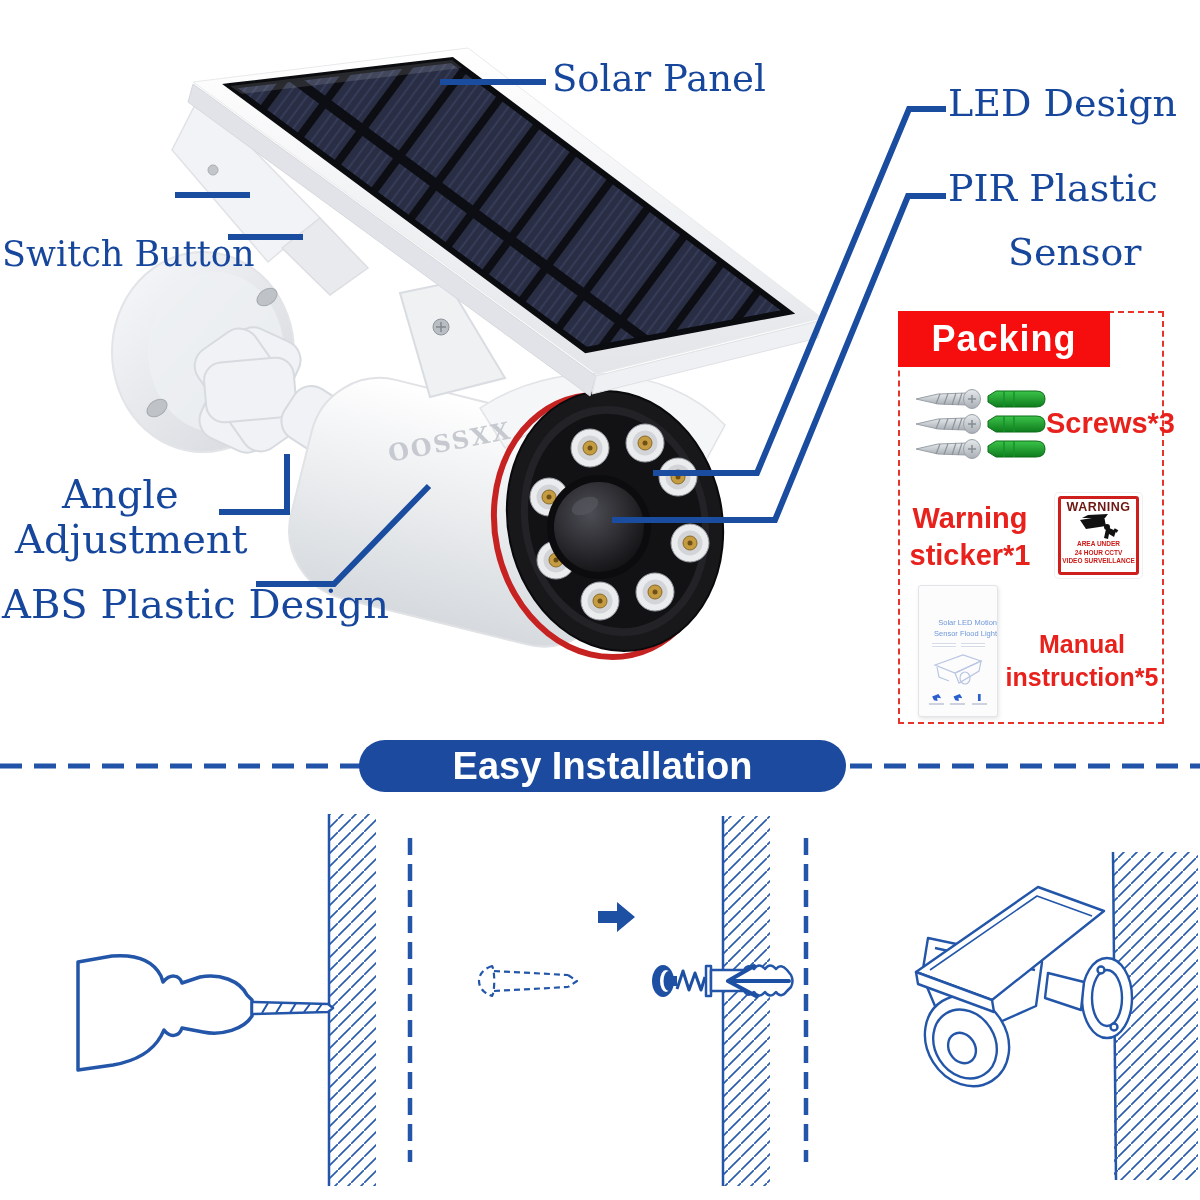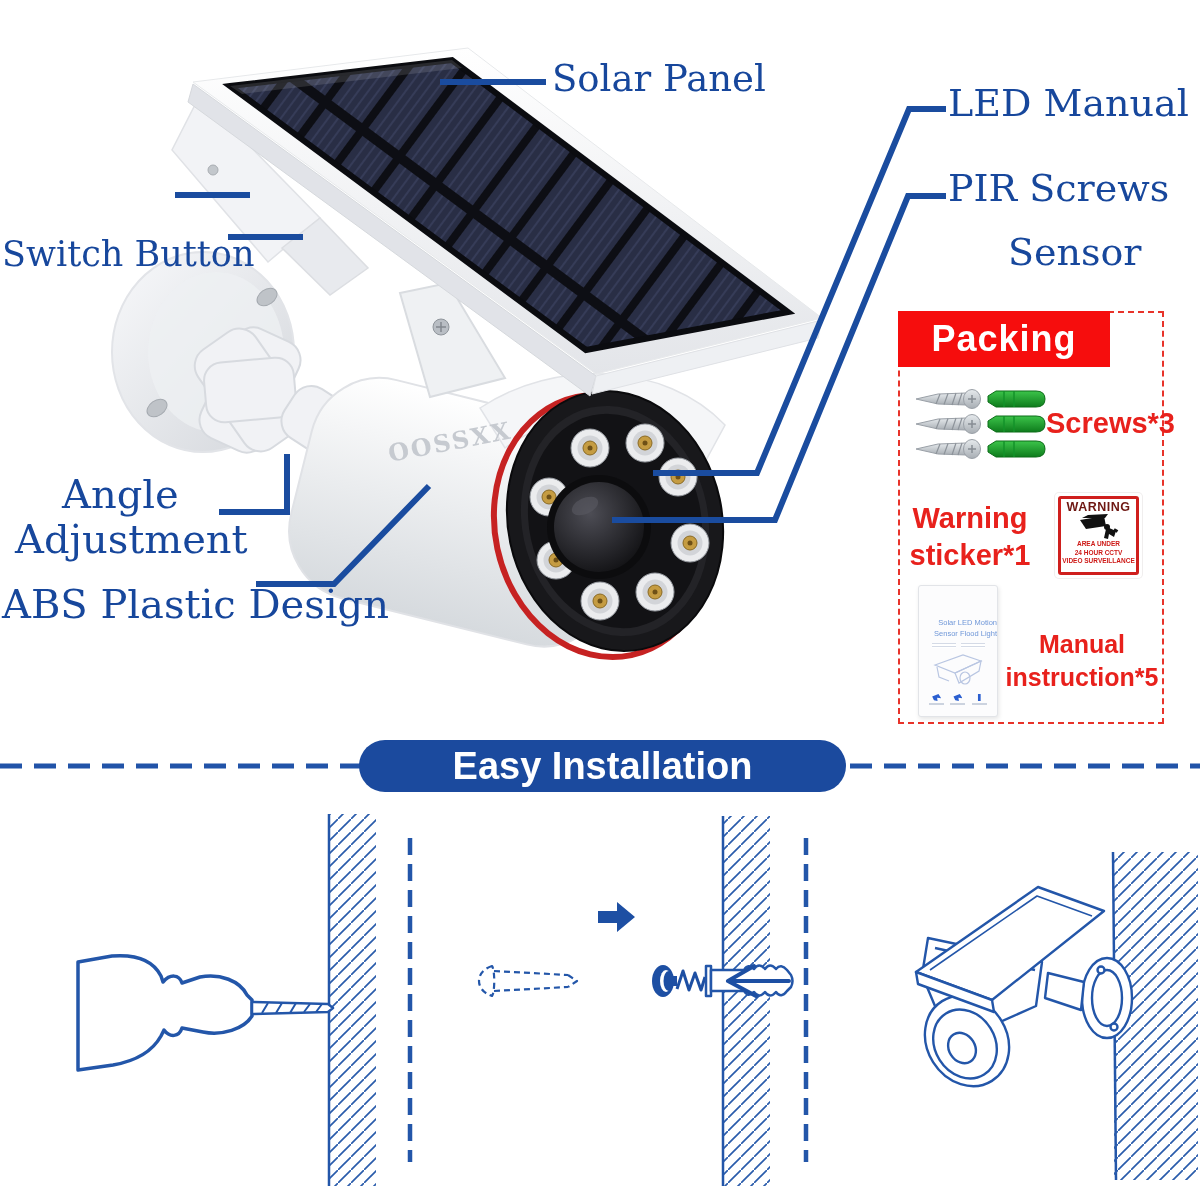--- a/index.html
+++ b/index.html
@@ -290,22 +290,22 @@
       <ellipse cx="962" cy="1048" rx="13" ry="16" transform="rotate(-32 962 1048)"></ellipse>
       <path d="M916,972 L1038,887 L1104,911 L992,1000 Z"></path>
       <path d="M930,970 L1037,896 L1092,916" stroke-width="1.6"></path>
       <path d="M916,972 L992,1000 L994,1012 L918,984 Z"></path>
     </g>
   </g>
 </svg>
 
 <div class="lbl" style="left:552px;top:57px;font-size:37px;">Solar Panel</div>
 <div class="lbl" style="left:2px;top:196px;font-size:35px;margin-top:38px;">Switch Button</div>
-<div class="lbl" style="left:948px;top:81px;font-size:38px;">LED Manual</div>
-<div class="lbl" style="left:948px;top:166px;font-size:38px;">PIR Screws</div>
+<div class="lbl" style="left:948px;top:81px;font-size:38px;">LED Design</div>
+<div class="lbl" style="left:948px;top:166px;font-size:38px;">PIR Plastic</div>
 <div class="lbl" style="left:1008px;top:230px;font-size:38px;">Sensor</div>
 <div class="lbl" style="left:62px;top:446px;font-size:40px;margin-top:25px;">Angle</div>
 <div class="lbl" style="left:15px;top:516px;font-size:40px;">Adjustment</div>
 <div class="lbl" style="left:2px;top:581px;font-size:40px;">ABS Plastic Design</div>
 
 <div class="packing-box">
   <div class="packing-band">Packing</div>
 </div>
 
 <div class="red-lbl" style="left:1046px;top:407px;font-size:29px;">Screws*3</div>

